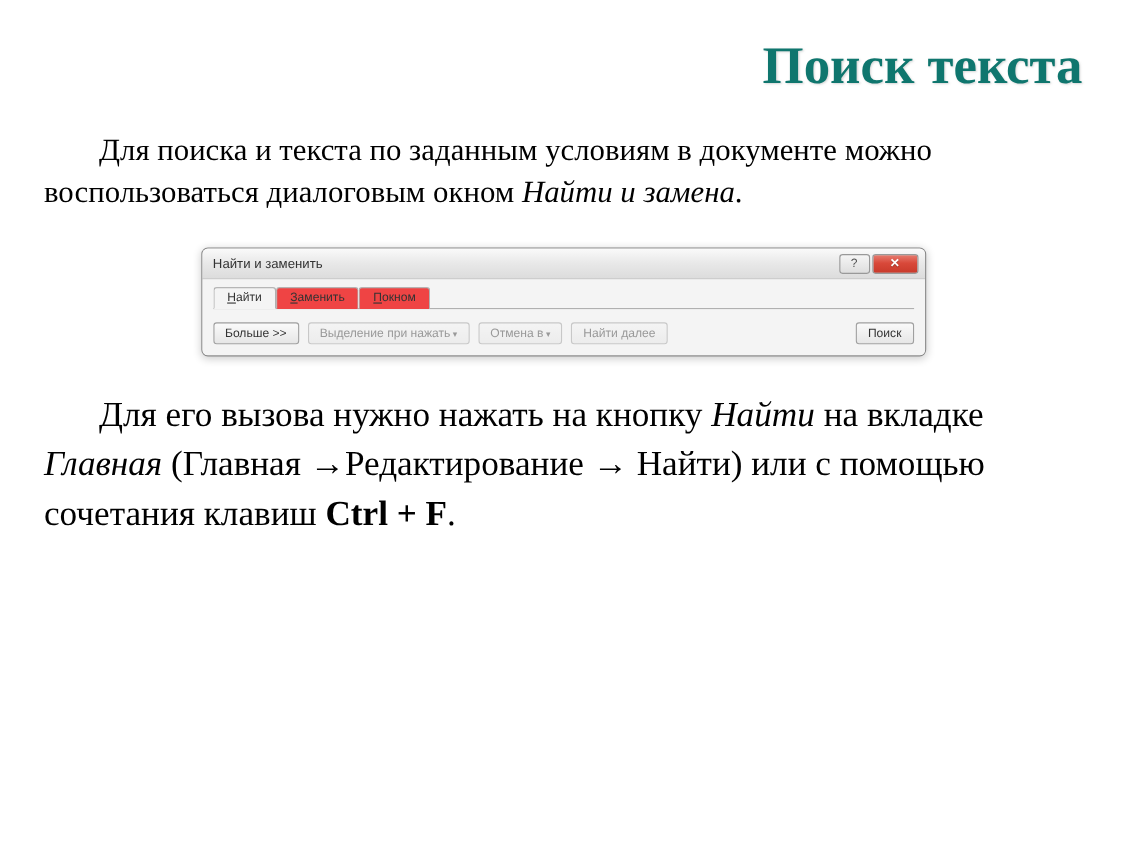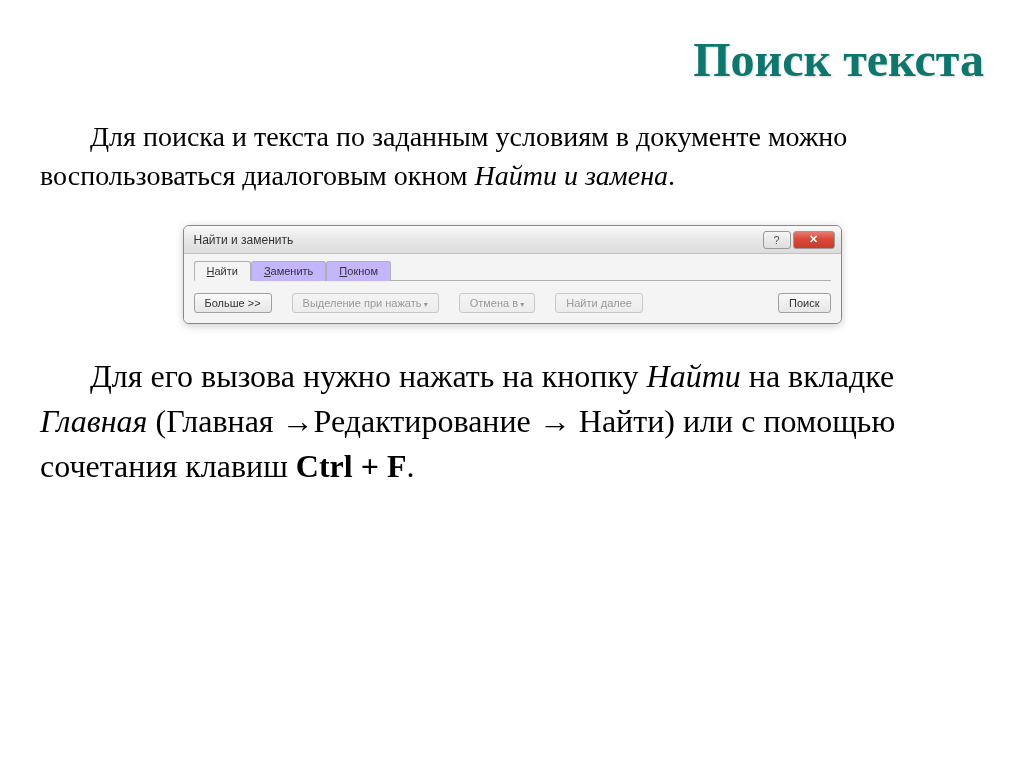--- a/index.html
+++ b/index.html
@@ -105,21 +105,21 @@
       margin-bottom: 12px;
     }
     
     .tab {
       padding: 3px 12px;
       font-family: 'Segoe UI', Tahoma, sans-serif;
       font-size: 11px;
       color: #333;
       border: 1px solid #b0b0b0;
       border-bottom: none;
-      background: #c4b5fd;
+      background: #ef4444;
       margin-right: 0px;
       border-top-left-radius: 3px;
       border-top-right-radius: 3px;
       position: relative;
       top: 1px;
     }
     
     .tab.active {
       background: #f4f4f4;
       border-bottom: 1px solid #f4f4f4;
@@ -164,21 +164,21 @@
       background: linear-gradient(to bottom, #f8f8f8, #e0e0e0);
       display: flex;
       align-items: center;
       justify-content: center;
       font-size: 8px;
       color: #555;
     }
     
     .button-row {
       display: flex;
-      gap: 20px;
+      gap: 8px;
       align-items: center;
     }
     
     .dlg-button {
       padding: 3px 10px;
       font-family: 'Segoe UI', Tahoma, sans-serif;
       font-size: 11px;
       border: 1px solid #a0a0a0;
       border-radius: 3px;
       background: linear-gradient(to bottom, #fafafa, #e6e6e6);

